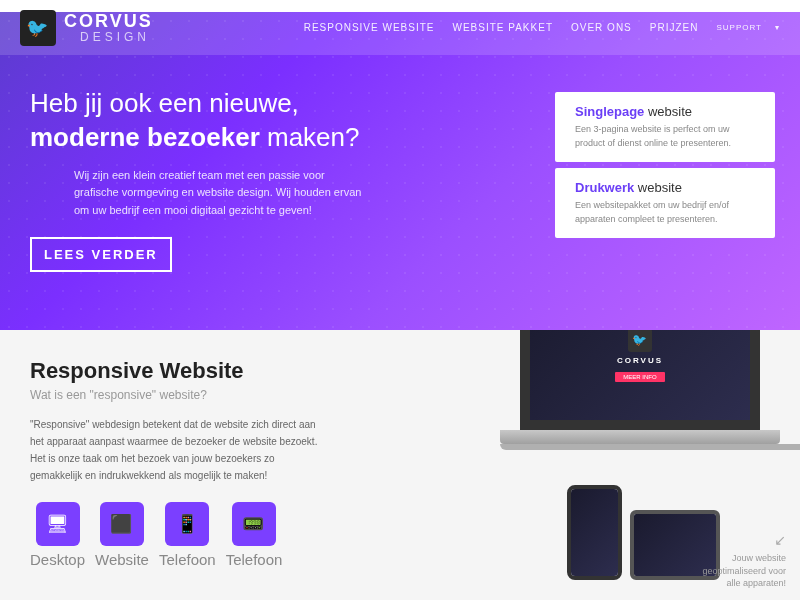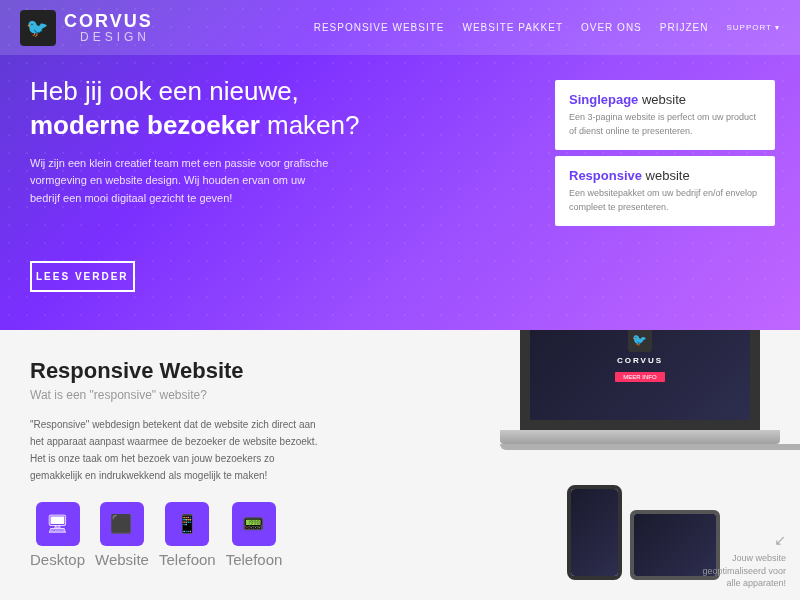--- a/index.html
+++ b/index.html
@@ -55,28 +55,28 @@
     .nav a {
       color: white;
       font-size: 10px;
       text-decoration: none;
       letter-spacing: 1px;
       text-transform: uppercase;
       font-weight: 500;
       opacity: 0.9;
     }
     .nav-support {
-      display: flex; align-items: center; gap: 3px;
+      display: flex; align-items: center; gap: 13px;
     }
     .nav-support span { font-size: 8px; }
 
     
     .hero {
       position: absolute;
-      top: 0; left: 0; right: 0;
+      top: 12px; left: 0; right: 0;
       height: 330px;
       background: linear-gradient(135deg, #5b3ccd 0%, #7b2fff 30%, #9b4fff 60%, #c066ff 100%);
       overflow: hidden;
     }
     .hero-dots {
       position: absolute;
       top: 0; left: 0; right: 0; bottom: 0;
       background-image: radial-gradient(circle, rgba(255,255,255,0.08) 1px, transparent 1px);
       background-size: 18px 18px;
     }
@@ -95,47 +95,47 @@
     .hero-headline strong {
       font-weight: 800;
     }
     .hero-body {
       color: rgba(255,255,255,0.85);
       font-size: 11px;
       line-height: 1.6;
       margin-top: 12px;
       margin-bottom: 18px;
       max-width: 300px;
+      margin-left: 44px;
     }
     .hero-btn {
       display: inline-block;
       border: 2px solid white;
       color: white;
-      padding: 8px 4px;
-      font-size: 10px;
+      padding: 8px 12px;
+      font-size: 13px;
       font-weight: 700;
       letter-spacing: 2px;
       text-transform: uppercase;
       cursor: pointer;
       background: transparent;
-      margin-top: 36px;
     }
 
     
     .hero-cards {
       position: absolute;
       top: 80px; right: 25px;
       width: 220px;
       display: flex;
       flex-direction: column;
       gap: 6px;
     }
     .card {
       background: white;
-      padding: 12px 14px;
+      padding: 12px 20px;
       border-radius: 2px;
     }
     .card-title {
       font-size: 13px;
       font-weight: 300;
       color: #333;
       margin-bottom: 4px;
     }
     .card-title strong {
       color: #6b3ff6;
@@ -356,23 +356,23 @@
 
   <div class="hero-cards">
     <div class="card">
       <div class="card-title">
         <strong>Singlepage</strong><span> website</span>
       </div>
       <div class="card-desc">Een 3-pagina website is perfect om uw product of dienst online te presenteren.</div>
     </div>
     <div class="card">
       <div class="card-title">
-        <strong>Responsive</strong><span> website</span>
-      </div>
-      <div class="card-desc">Een websitepakket om uw bedrijf en/of envelop compleet te presenteren.</div>
+        <strong>Drukwerk</strong><span> website</span>
+      </div>
+      <div class="card-desc">Een websitepakket om uw bedrijf en/of apparaten compleet te presenteren.</div>
     </div>
   </div>
 </section>
 
 <section class="bottom">
   <div class="bottom-left">
     <h2 class="section-title">Responsive Website</h2>
     <p class="section-subtitle">Wat is een "responsive" website?</p>
     <p class="section-body">"Responsive" webdesign betekent dat de website zich direct aan het apparaat aanpast waarmee de bezoeker de website bezoekt. Het is onze taak om het bezoek van jouw bezoekers zo gemakkelijk en indrukwekkend als mogelijk te maken!</p>
     <div class="device-icons">

